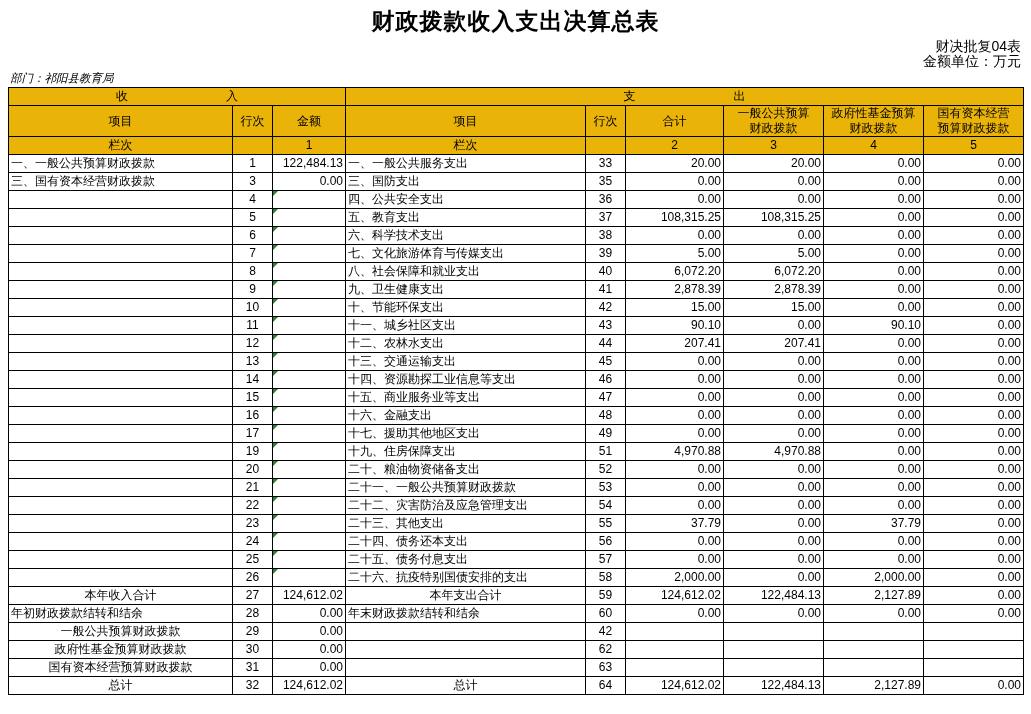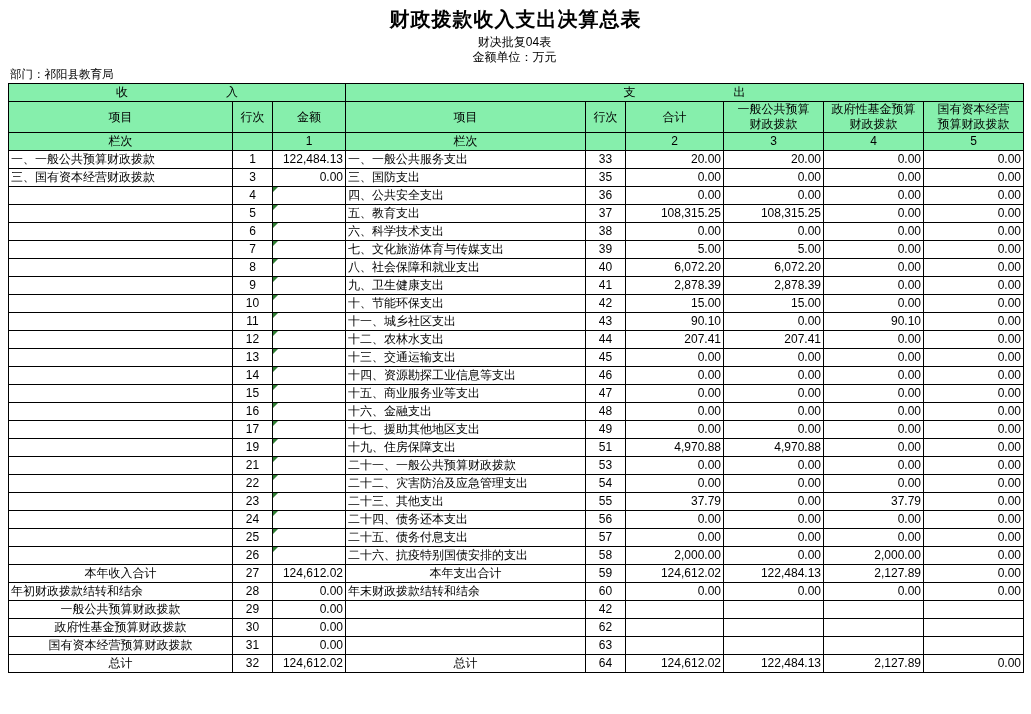--- a/index.html
+++ b/index.html
@@ -17,57 +17,58 @@
   }
   .page {
     position: relative;
     width: 1031px;
     height: 714px;
     box-sizing: border-box;
     padding: 0 8px;
   }
   .doc-title {
     text-align: center;
-    font-size: 20px;
+    font-size: 23px;
     font-weight: bold;
     letter-spacing: 1px;
     padding-top: 6px;
     padding-bottom: 2px;
   }
   .meta-right {
-    text-align: center;
-    font-size: 12px;
+    text-align: right;
+    font-size: 14px;
     line-height: 15px;
     padding-right: 2px;
   }
   .meta-left {
     font-size: 11.5px;
     line-height: 16px;
     padding-left: 2px;
     padding-top: 1px;
+    font-style: italic;
   }
   table.main {
     border-collapse: collapse;
     width: 1015px;
     table-layout: fixed;
     margin-top: 1px;
   }
   table.main td, table.main th {
     border: 1px solid #000;
     font-weight: normal;
     font-size: 12px;
     padding: 0 2px;
     height: 17px;
     line-height: 15px;
     vertical-align: middle;
     overflow: hidden;
     white-space: nowrap;
   }
   .hdr {
-    background: #86efac;
+    background: #eab308;
     text-align: center;
   }
   .hdr-wide {
     letter-spacing: 10px;
     text-indent: 10px;
     font-size: 12.5px;
   }
   .c { text-align: center; }
   .l { text-align: left; padding-left: 3px; }
   .l2 { text-align: center; padding-left: 14px; }
@@ -334,20 +335,31 @@
           <td class="num cornermark"></td>
           <td class="l">十九、住房保障支出</td>
           <td class="c">51</td>
           <td class="num">4,970.88</td>
           <td class="num">4,970.88</td>
           <td class="num">0.00</td>
           <td class="num">0.00</td>
         </tr>
         <tr>
           <td class="l"></td>
+          <td class="c">20</td>
+          <td class="num cornermark"></td>
+          <td class="l">二十、粮油物资储备支出</td>
+          <td class="c">52</td>
+          <td class="num">0.00</td>
+          <td class="num">0.00</td>
+          <td class="num">0.00</td>
+          <td class="num">0.00</td>
+        </tr>
+        <tr>
+          <td class="l"></td>
           <td class="c">21</td>
           <td class="num cornermark"></td>
           <td class="l">二十一、一般公共预算财政拨款</td>
           <td class="c">53</td>
           <td class="num">0.00</td>
           <td class="num">0.00</td>
           <td class="num">0.00</td>
           <td class="num">0.00</td>
         </tr>
         <tr>

